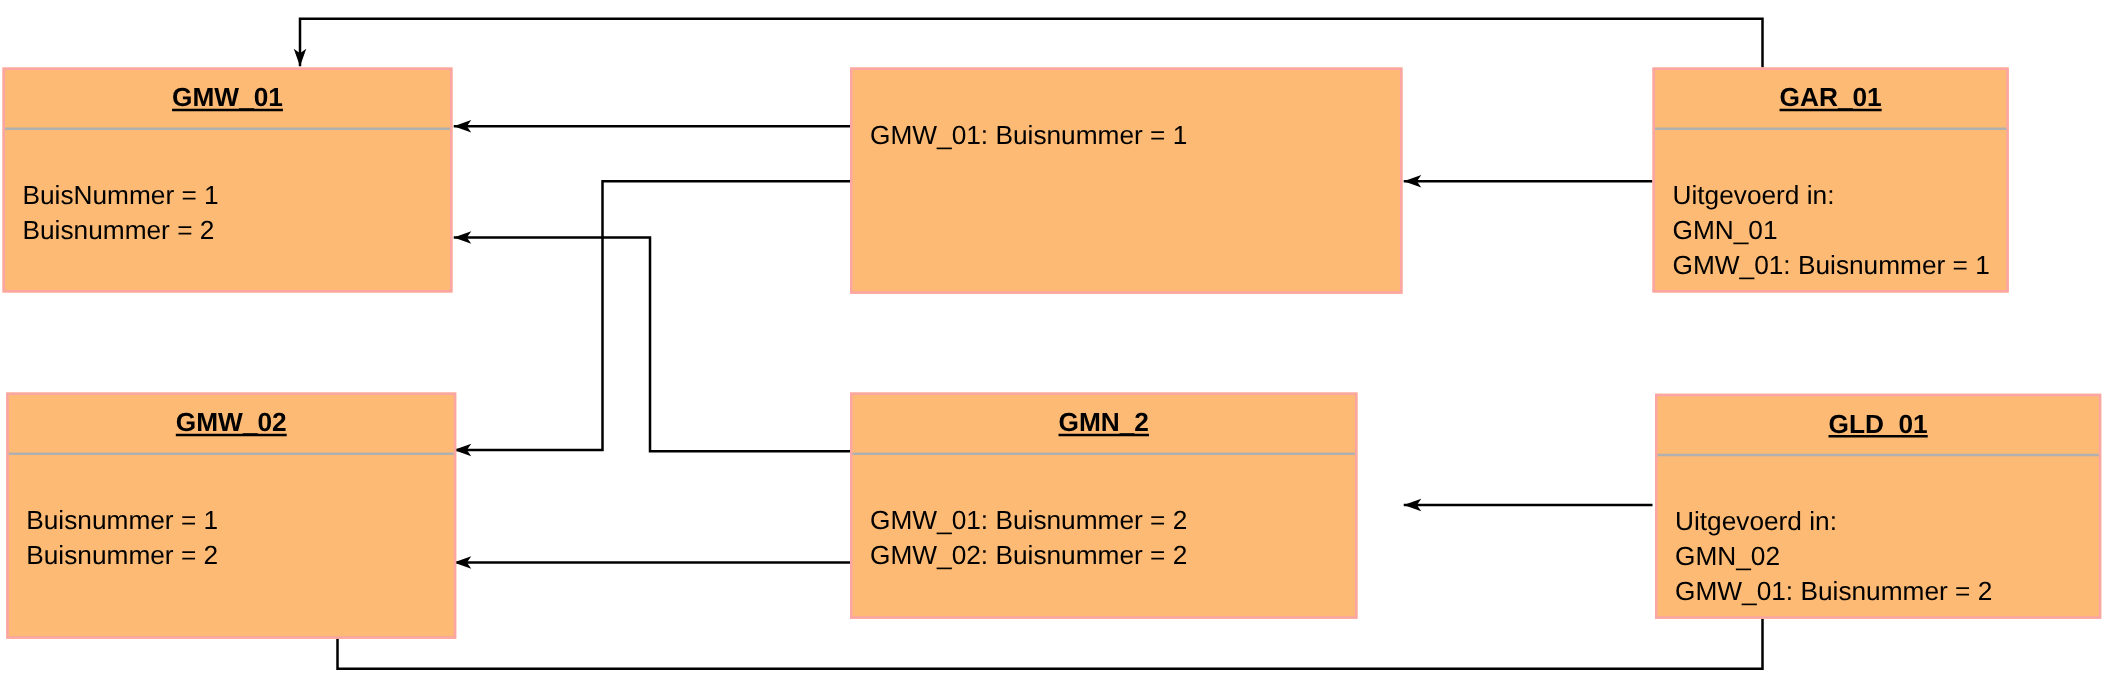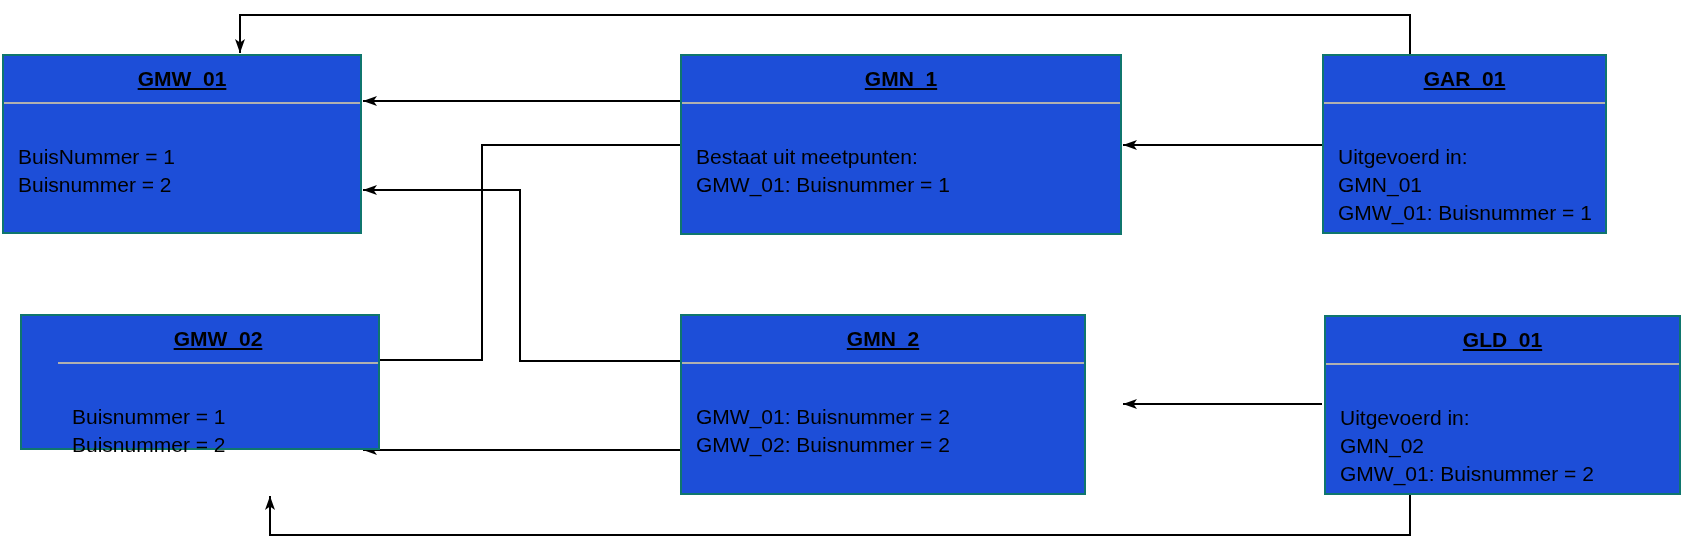--- a/index.html
+++ b/index.html
@@ -7,22 +7,22 @@
     position: relative;
     width: 1682px;
     height: 552px;
     background: #ffffff;
     font-family: "Liberation Sans", sans-serif;
     overflow: hidden;
   }
   .node {
     position: absolute;
     box-sizing: border-box;
-    background: #1d4ed8;
-    border: 2px solid #0f766e;
+    background: #fdba74;
+    border: 2px solid #fca5a5;
   }
   .node-title {
     height: 46px;
     line-height: 46px;
     text-align: center;
     font-size: 21px;
     font-weight: bold;
     text-decoration: underline;
     color: #000000;
     border-bottom: 2px solid #b0b0b0;
@@ -33,21 +33,21 @@
     font-size: 21px;
     color: #000000;
     margin-top: 28px;
   }
   .node-line {
     line-height: 28px;
     white-space: nowrap;
   }
   
   #node-gmw01 { left: 2px;    top: 54px;  width: 360px; height: 180px; }
-  #node-gmw02 { left: 20px;    top: 314px; width: 360px; height: 136px; padding-left: 36px; }
+  #node-gmw02 { left: 5px;    top: 314px; width: 360px; height: 197px; }
   #node-gmn1  { left: 680px;  top: 54px;  width: 442px; height: 181px; }
   #node-gmn2  { left: 680px;  top: 314px; width: 406px; height: 181px; }
   #node-gar01 { left: 1322px; top: 54px;  width: 285px; height: 180px; }
   #node-gld01 { left: 1324px; top: 315px; width: 357px; height: 180px; }
   #edges {
     position: absolute;
     left: 0; top: 0;
     width: 1682px; height: 552px;
     pointer-events: none;
   }
@@ -81,23 +81,21 @@
 
   <div class="node" id="node-gmw01">
     <div class="node-title">GMW_01</div>
     <div class="node-body">
       <div class="node-line">BuisNummer = 1</div>
       <div class="node-line">Buisnummer = 2</div>
     </div>
   </div>
 
   <div class="node" id="node-gmn1">
-    <div class="node-title">GMN_1</div>
     <div class="node-body">
-      <div class="node-line">Bestaat uit meetpunten:</div>
       <div class="node-line">GMW_01: Buisnummer = 1</div>
     </div>
   </div>
 
   <div class="node" id="node-gar01">
     <div class="node-title">GAR_01</div>
     <div class="node-body">
       <div class="node-line">Uitgevoerd in:</div>
       <div class="node-line">GMN_01</div>
       <div class="node-line">GMW_01: Buisnummer = 1</div>

